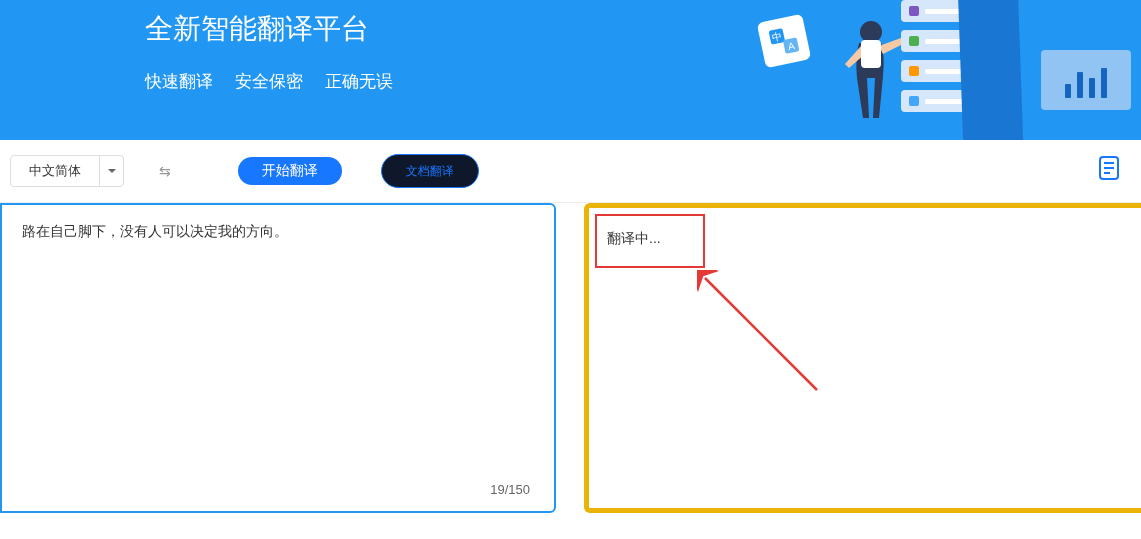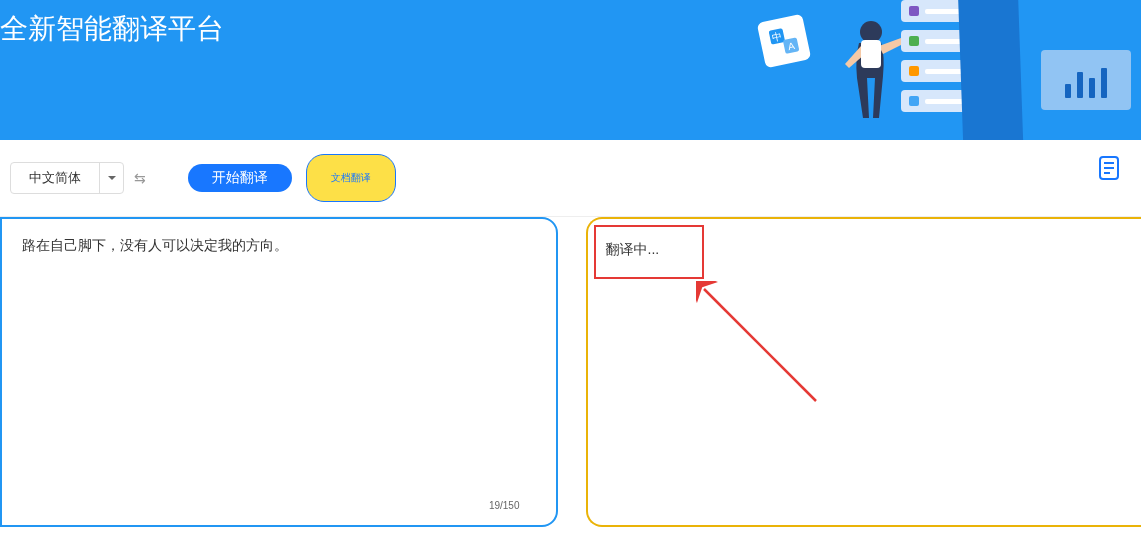--- a/index.html
+++ b/index.html
@@ -2,63 +2,69 @@
 <html><head>
   <meta charset="utf-8">
   <style>
     * { margin: 0; padding: 0; box-sizing: border-box; }
     body { font-family: -apple-system, "Microsoft YaHei", Arial, sans-serif; background: #fff; width: 1141px; }
 
     .hero {
       background: #2196f3;
       height: 140px;
       position: relative;
+      padding-left: 145px;
       padding-top: 10px;
       color: #fff;
       overflow: hidden;
     }
     .hero-title { font-size: 28px; font-weight: 400; margin-bottom: 22px; }
     .hero-subs { display: flex; gap: 22px; font-size: 17px; }
     .hero-graphics { position: absolute; right: 0; top: 0; width: 560px; height: 140px; }
     .card-stack { position: absolute; top: 0; height: 140px; }
     .card-line { background: #d7e7fb; border-radius: 4px; margin-bottom: 8px; display: flex; align-items: center; padding: 6px 8px; gap: 6px; }
     .card-dot { width: 10px; height: 10px; border-radius: 2px; }
     .card-bar { height: 5px; border-radius: 2px; background: #fff; }
     .person { position: absolute; left: 262px; top: 18px; }
     .phone-panel { position: absolute; left: 380px; top: -10px; width: 60px; height: 180px; background: #1976d2; border-radius: 8px; transform: rotate(-2deg); }
     .stats-card { position: absolute; left: 460px; top: 50px; width: 90px; height: 60px; background: #91c4f3; border-radius: 4px; display: flex; align-items: flex-end; justify-content: center; gap: 6px; padding-bottom: 12px; }
     .stats-bar { width: 6px; background: #1565c0; border-radius: 1px; }
     .trans-badge { position: absolute; left: 180px; top: 18px; width: 46px; height: 46px; background: #fff; border-radius: 6px; transform: rotate(-12deg); display: flex; align-items: center; justify-content: center; font-size: 12px; color: #2196f3; }
 
-    .toolbar { display: flex; align-items: center; padding: 14px 10px; border-bottom: 1px solid #eee; position: relative; }
+    .toolbar { display: flex; align-items: center; padding: 14px 10px; border-bottom: 1px solid #eee; position: relative; gap: 25px; }
     .lang-select { display: flex; align-items: center; border: 1px solid #ddd; border-radius: 4px; height: 32px; font-size: 13px; color: #333; }
     .lang-box { padding: 0 18px; display: flex; align-items: center; height: 100%; min-width: 80px; justify-content: center; }
     .lang-caret { border-left: 1px solid #ddd; width: 24px; height: 100%; display: flex; align-items: center; justify-content: center; }
     .swap { margin: 0 10px; color: #999; font-size: 14px; }
     .btn-primary { background: #1877ff; color: #fff; border: none; border-radius: 18px; height: 28px; padding: 0 24px; font-size: 14px; margin-left: 32px; cursor: pointer; }
-    .btn-outline { background: #fde047; color: #1877ff; border: 1px solid #1877ff; border-radius: 18px; height: 48px; padding: 0 24px; font-size: 10px; margin-left: 14px; cursor: pointer; }
+    .btn-outline { background: #0f172a; color: #1877ff; border: 1px solid #1877ff; border-radius: 18px; height: 34px; padding: 0 24px; font-size: 12px; margin-left: 14px; cursor: pointer; }
     .doc-icon { position: absolute; right: 18px; top: 14px; width: 28px; height: 28px; color: #1877ff; cursor: pointer; }
 
     .panels { display: flex; gap: 28px; padding: 0; }
-    .panel { flex: 1; border: 2px solid #eab308; border-radius: 16px; height: 310px; padding: 18px 20px; position: relative; font-size: 14px; color: #333; }
+    .panel { flex: 1; border: 5px solid #eab308; border-radius: 6px; height: 310px; padding: 18px 20px; position: relative; font-size: 14px; color: #333; }
     .panel.source { border: 2px solid #2196f3; margin-left: 0; border-top-left-radius: 0; border-bottom-left-radius: 0; border-left: none;}
     .panel.source { border-left: 2px solid #2196f3; }
     .panel.target { margin-right: 0; border-right: none; border-top-right-radius: 0; border-bottom-right-radius: 0;}
-    .char-count { position: absolute; right: 36px; bottom: 14px; color: #666; font-size: 10px; }
+    .char-count { position: absolute; right: 24px; bottom: 14px; color: #666; font-size: 13px; }
     .highlight-box { position: absolute; left: 6px; top: 6px; width: 110px; height: 54px; border: 2px solid #e53935; }
     .status-text { position: absolute; left: 18px; top: 22px; color: #333; font-size: 14px; }
     .arrow-svg { position: absolute; left: 108px; top: 62px; }
 
     svg.caret-down path { fill: #666; }
   </style>
 </head>
 <body>
 
 <div class="hero">
   <div class="hero-title">全新智能翻译平台</div>
+  <div class="hero-subs">
+    <span>快速翻译</span>
+    <span>安全保密</span>
+    <span>正确无误</span>
+  </div>
   <div class="hero-graphics">
     <div class="trans-badge">
       <svg width="30" height="30" viewBox="0 0 30 30">
           <rect x="2" y="2" width="14" height="14" rx="2" fill="#2196f3"></rect>
           <text x="9" y="13" text-anchor="middle" fill="#fff" font-size="10">中</text>
           <rect x="14" y="14" width="14" height="14" rx="2" fill="#64b5f6"></rect>
           <text x="21" y="25" text-anchor="middle" fill="#fff" font-size="10">A</text>
         </svg>
     </div>
     <svg class="person" width="60" height="120" viewBox="0 0 60 120">

